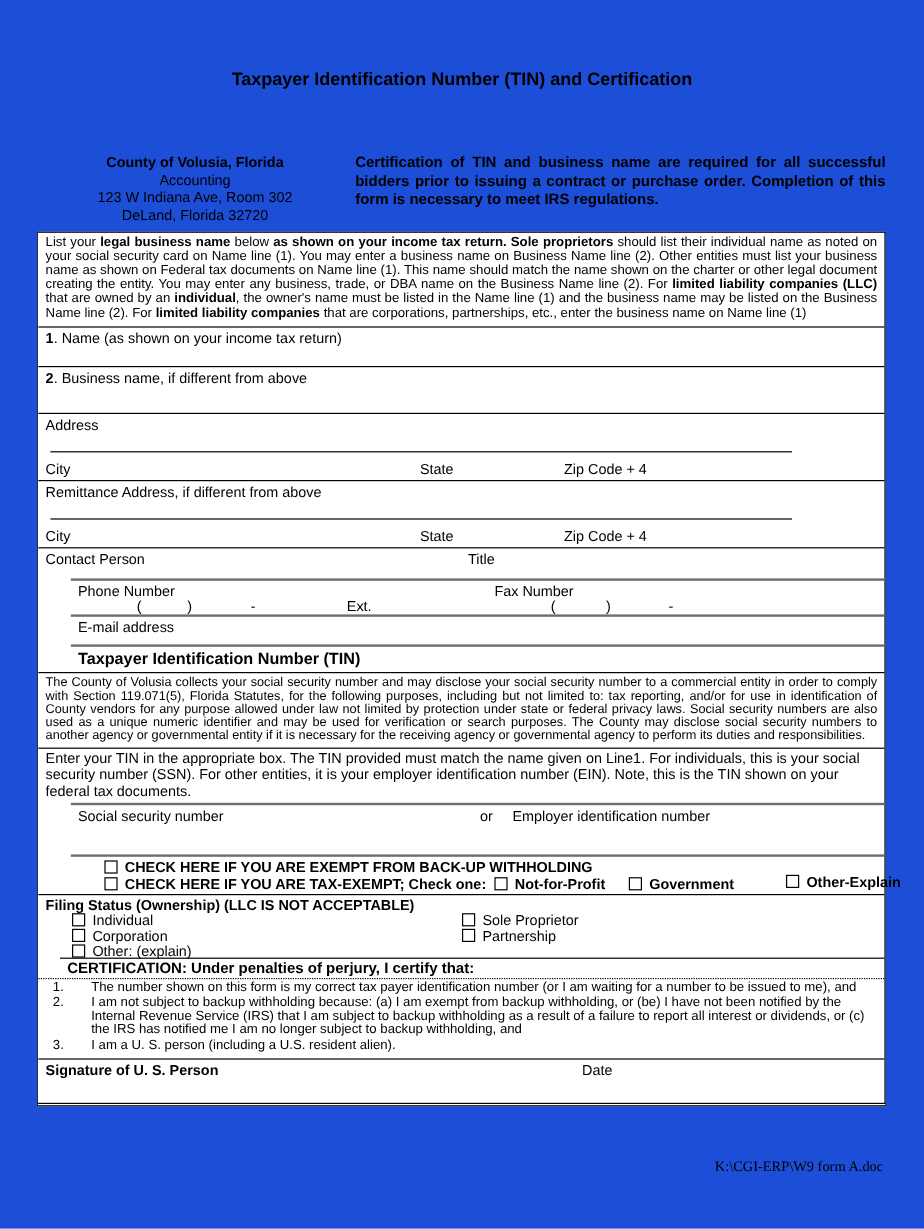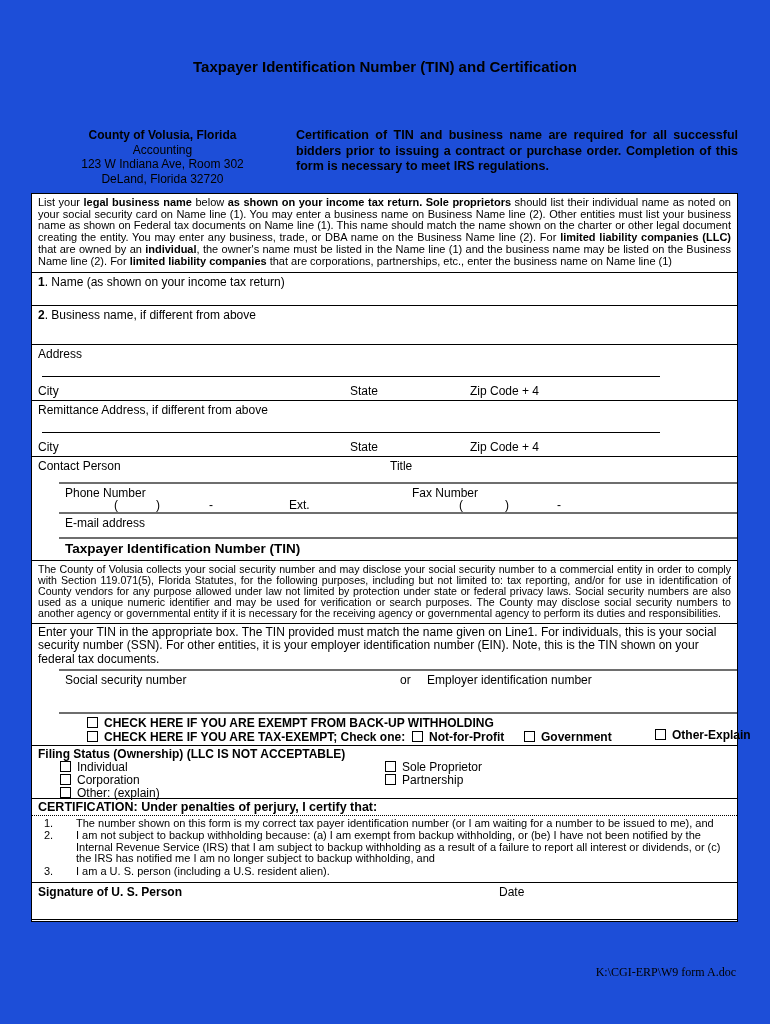--- a/index.html
+++ b/index.html
@@ -43,21 +43,21 @@
   .instr-par { padding:2px 6px 3px 6px; font-size:12px; line-height:13.2px; }
   .row-ssn { height:41px; }
 
   .row-exempt { height:31px; font-weight:bold; }
   .row-filing { height:52px; }
   .filing-head { position:absolute; top:1px; left:6px; font-weight:bold; }
 
   .cb { display:inline-block; width:9px; height:9px; border:1px solid #000; background:#fff;
         vertical-align:-1px; margin-right:6px; }
 
-  .row-certhead { height:16px; }
+  .row-certhead { height:16px;margin-left:18px; }
   .cert-heading { position:absolute; top:1px; left:6px; font-weight:bold; font-size:12.5px; }
   .cert-items { padding:2px 0 4px 0; font-size:11px; line-height:11.5px; }
   .cert-item { position:relative; padding:0 10px 1px 44px; }
   .cert-num { position:absolute; left:12px; top:0; }
 
   .row-sig { height:36px; }
   .sig-label { font-weight:bold; }
 
   .footer-path { position:absolute; top:965px; left:400px; width:336px; text-align:right;
                  font-family:"Liberation Serif", serif; font-size:12px; }
@@ -187,21 +187,21 @@
         <span>I am not subject to backup withholding because: (a) I am exempt from backup withholding, or (be) I have not been notified by the Internal Revenue Service (IRS) that I am subject to backup withholding as a result of a failure to report all interest or dividends, or (c) the IRS has notified me I am no longer subject to backup withholding, and</span>
       </div>
       <div class="cert-item">
         <span class="cert-num">3.</span>
         <span>I am a U. S. person (including a U.S. resident alien).</span>
       </div>
     </div>
 
     <div class="row row-sig">
       <span class="pad-label sig-label">Signature of U. S. Person</span>
-      <span class="abs" style="left:467px;top:2px;">Date</span>
+      <span class="abs" style="left:453px;top:2px;">Date</span>
       <div class="fill-area" style="left:6px;top:14px;width:420px;bottom:2px;"></div>
       <div class="fill-area" style="left:453px;top:14px;width:200px;bottom:2px;"></div>
     </div>
 
   </div>
 
   <div class="footer-path">K:\CGI-ERP\W9 form A.doc</div>
 
 </div>
 

